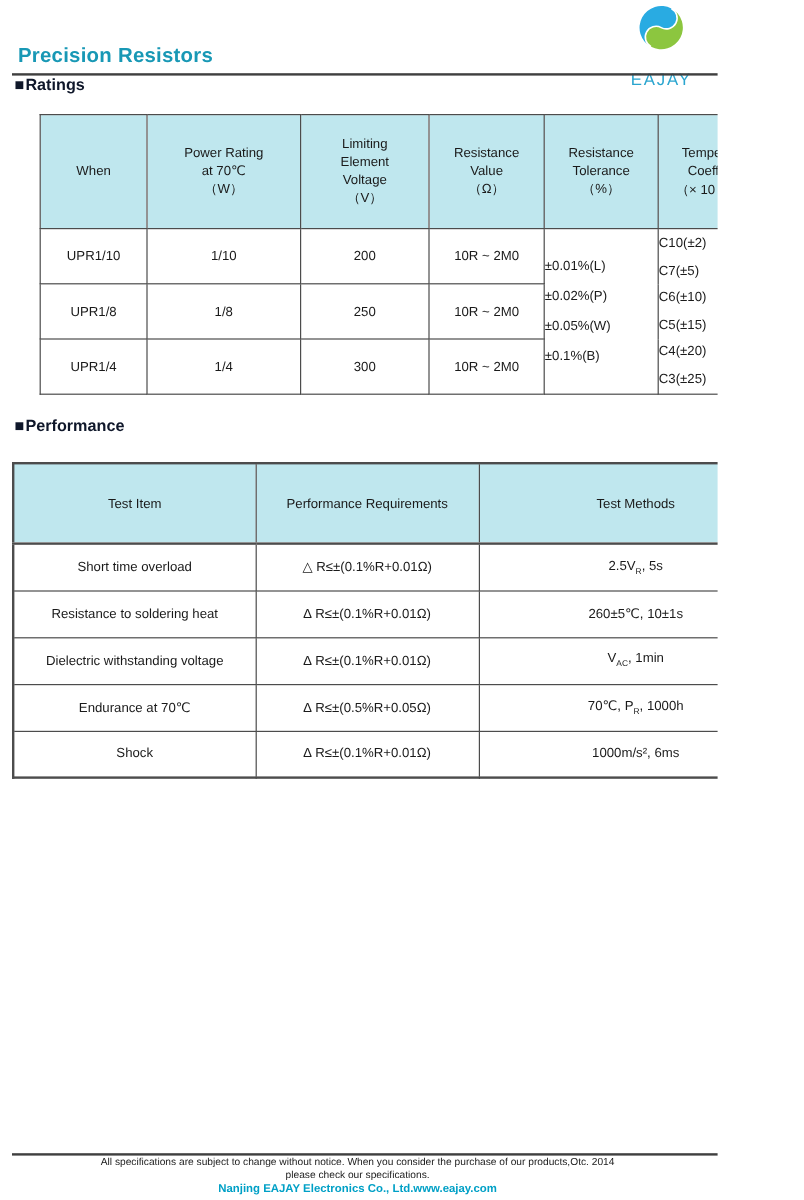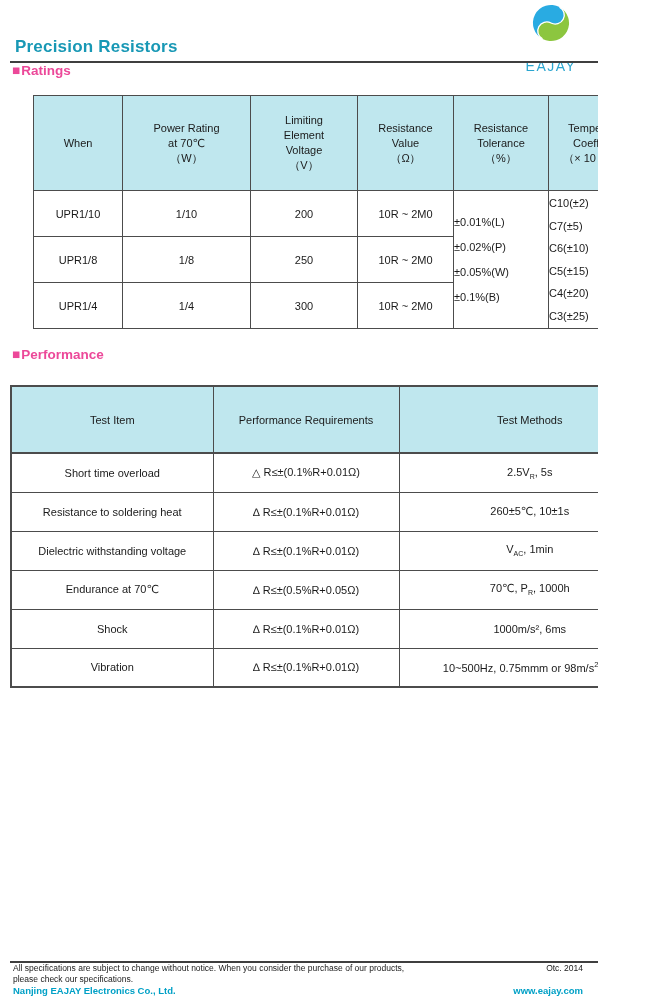--- a/index.html
+++ b/index.html
@@ -15,21 +15,21 @@
   
   .page-title{position:absolute;left:15px;top:37px;font-size:17px;font-weight:bold;
               color:var(--accent-teal);letter-spacing:0.2px;}
   .logo{position:absolute;right:12px;top:4px;width:70px;text-align:center;}
   .logo svg{display:block;margin:0 auto;}
   .lg-blue{fill:var(--logo-blue);} .lg-green{fill:var(--logo-green);}
   .logo-text{font-size:14px;color:var(--logo-text);letter-spacing:1.5px;margin-top:16px;}
   .title-rule{position:absolute;left:10px;top:61px;width:650px;height:2px;background:var(--border-dark);}
 
   
-  .section-head{position:absolute;left:12px;font-size:13.5px;font-weight:bold;color:#ec4899;}
+  .section-head{position:absolute;left:12px;font-size:13.5px;font-weight:bold;color:#0f172a;}
   .section-head .sq{font-size:13.5px;margin-right:1px;}
   #ratings-head{top:63px;} #performance-head{top:347px;}
 
   
   table{border-collapse:collapse;table-layout:fixed;font-size:11px;color:var(--ink);}
   th,td{border:1px solid var(--border-mid);text-align:center;vertical-align:middle;
         font-weight:normal;overflow:hidden;}
   th{background:var(--header-bg);}
   .prelines{white-space:pre-line;line-height:15px;display:inline-block;}
 
@@ -45,21 +45,21 @@
   
   .performance{position:absolute;left:10px;top:385px;width:650px;border:2px solid var(--border-mid);}
   .performance thead tr{height:67px;}
   .performance thead th{border-bottom:2px solid var(--border-mid);}
   .performance tbody tr{height:39px;padding-left:44px;}
   sub{font-size:7px;} sup{font-size:7.5px;}
 
   
   .footer-rule{position:absolute;left:10px;top:961px;width:628px;height:1.5px;background:var(--border-dark);}
   .footer-line{position:absolute;left:13px;right:15px;font-size:8.5px;line-height:11px;
-               display:flex;justify-content:space-between;}
+               display:flex;justify-content:center;}
   #footer-l1{top:963px;} #footer-l2{top:974px;}
   #footer-l3{top:985px;font-size:9.5px;font-weight:bold;}
   #footer-l3 .cyan{color:var(--link-cyan);}
 </style>
 </head>
 <body>
 
 <div class="page">
 
   <div class="page-title">Precision Resistors</div>
@@ -183,25 +183,20 @@
       <tr>
         <td>Endurance at 70℃</td>
         <td>∆ R≤±(0.5%R+0.05Ω)</td>
         <td>70℃, P<sub>R</sub>, 1000h</td>
       </tr>
       <tr>
         <td>Shock</td>
         <td>∆ R≤±(0.1%R+0.01Ω)</td>
         <td>1000m/s², 6ms</td>
       </tr>
-      <tr>
-        <td>Vibration</td>
-        <td>∆ R≤±(0.1%R+0.01Ω)</td>
-        <td>10~500Hz, 0.75mmm or 98m/s<sup>2</sup>, 6h</td>
-      </tr>
     </tbody>
   </table>
 
   <div class="footer-rule"></div>
   <div class="footer-line" id="footer-l1">
     <span>All specifications are subject to change without notice. When you consider the purchase of our products,</span>
     <span>Otc. 2014</span>
   </div>
   <div class="footer-line" id="footer-l2">
     <span>please check our specifications.</span>

